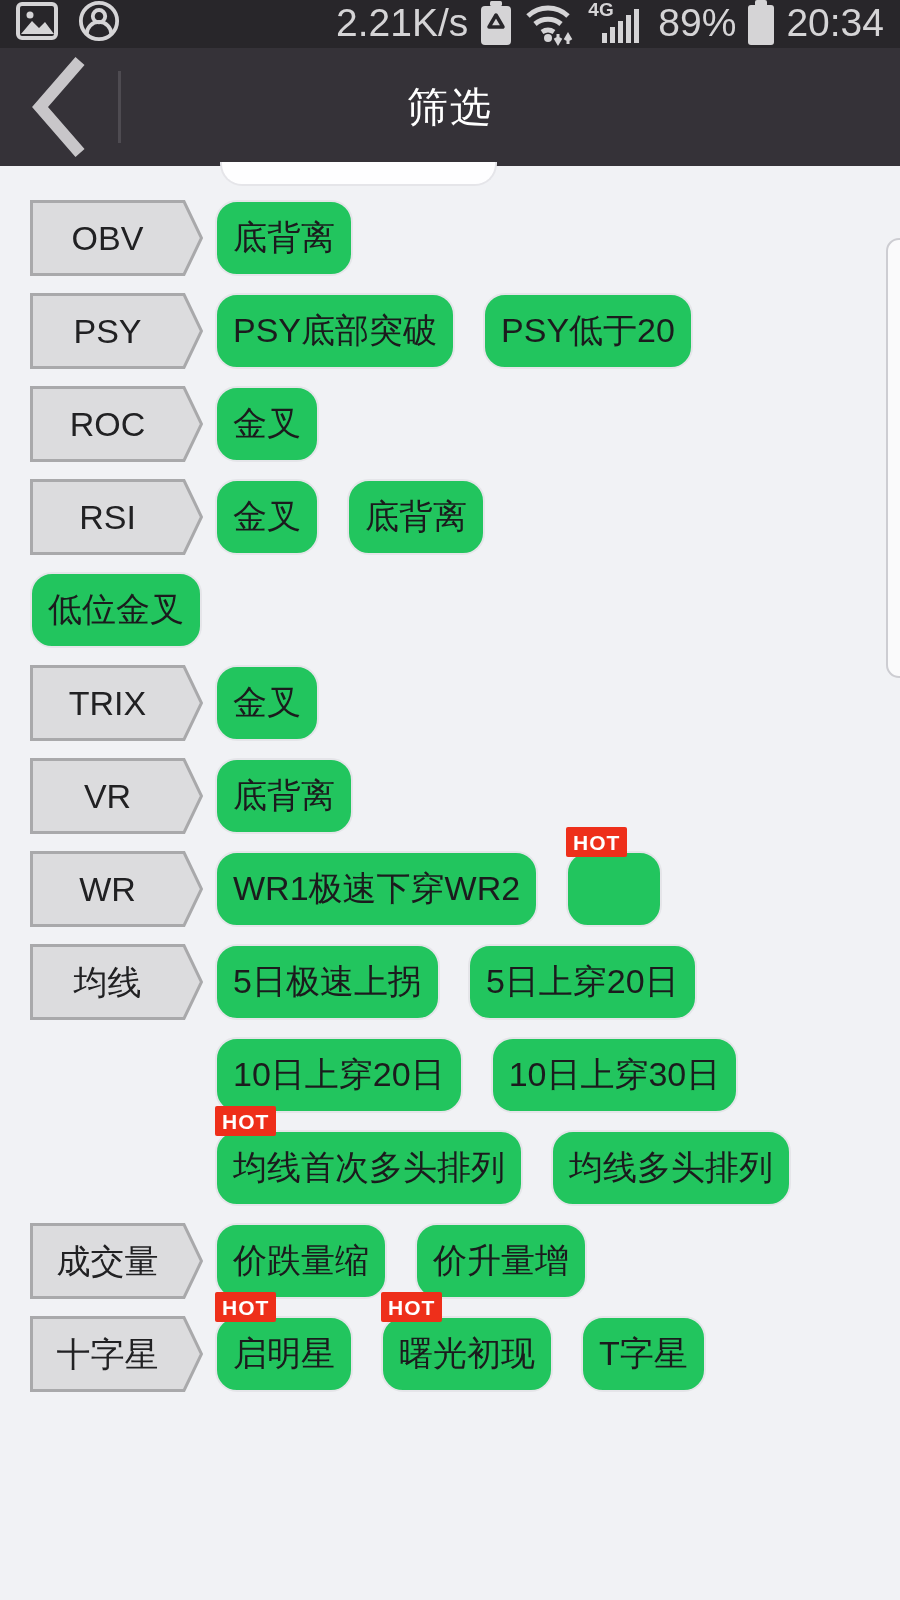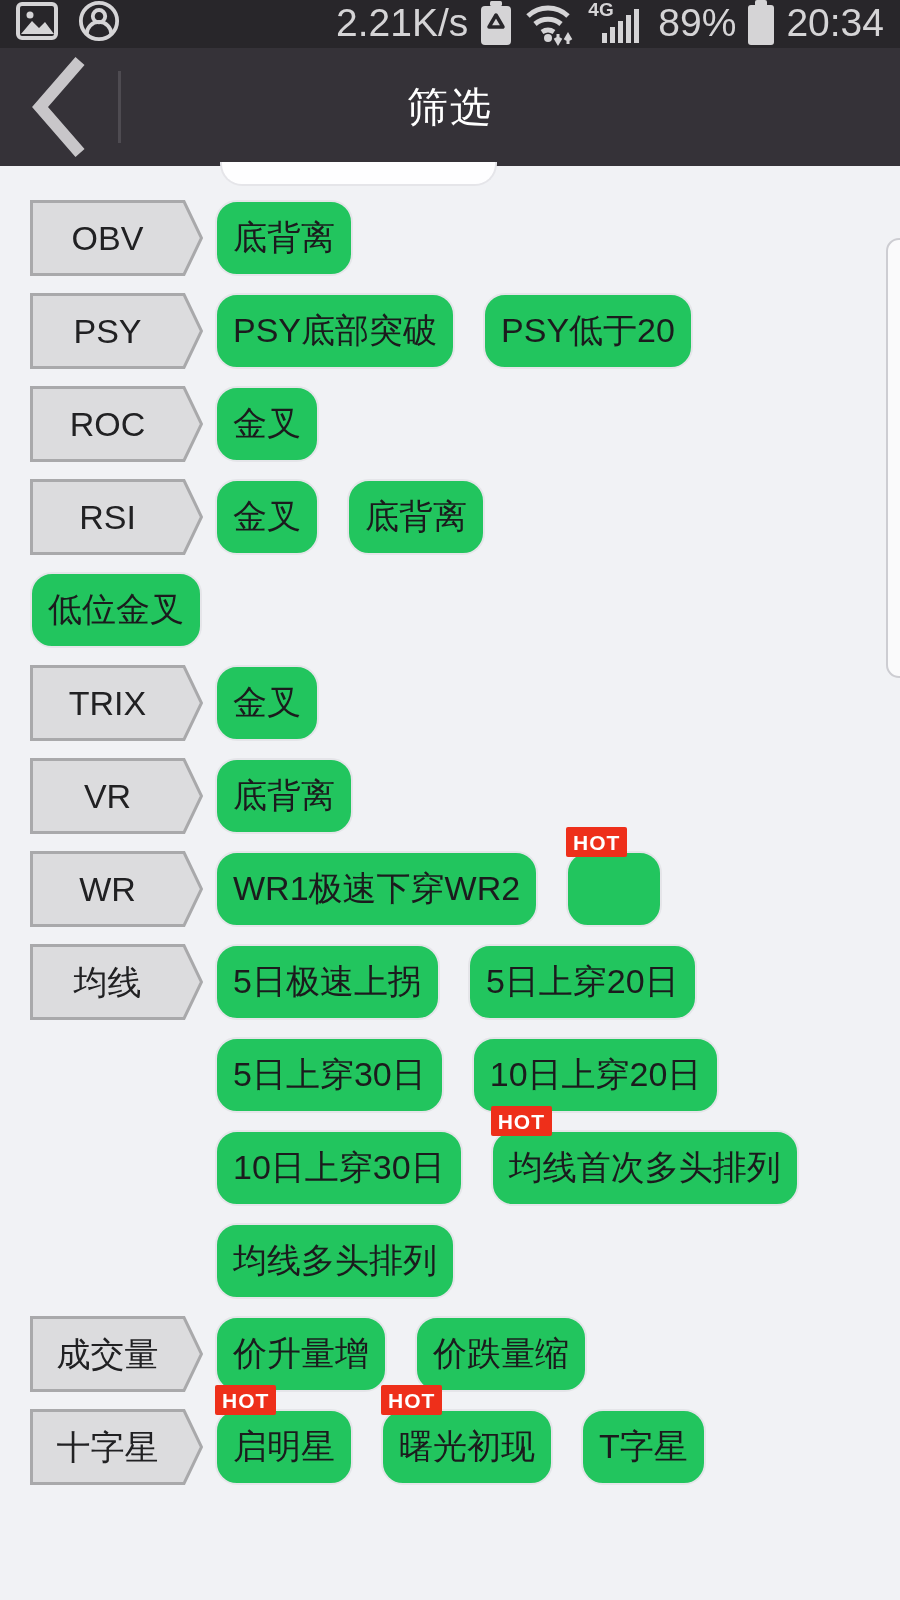--- a/index.html
+++ b/index.html
@@ -263,23 +263,20 @@
       <span class="tag-label">均线</span>
     </div>
     <div class="chips">
             <div class="chip">
               <span>5日极速上拐</span>
             </div>
             <div class="chip">
               <span>5日上穿20日</span>
             </div>
             <div class="chip">
-              <span>5日上穿30日</span>
-            </div>
-            <div class="chip">
               <span>10日上穿20日</span>
             </div>
             <div class="chip">
               <span>10日上穿30日</span>
             </div>
             <div class="chip">
               <span class="hot-badge">HOT</span>
               <span>均线首次多头排列</span>
             </div>
             <div class="chip">
@@ -290,24 +287,24 @@
 
   <section class="filter-row">
     <div class="category-tag">
       <svg class="tag-shape" viewBox="0 0 173 76" preserveAspectRatio="none">
         <path d="M1.5 1.5 H154 L171.5 38 L154 74.5 H1.5 Z" fill="#dcdcde" stroke="#a9a9ab" stroke-width="3"></path>
       </svg>
       <span class="tag-label">成交量</span>
     </div>
     <div class="chips">
             <div class="chip">
+              <span>价跌量缩</span>
+            </div>
+            <div class="chip">
               <span>价升量增</span>
-            </div>
-            <div class="chip">
-              <span>价跌量缩</span>
             </div>
           </div>
   </section>
 
   <section class="filter-row">
     <div class="category-tag">
       <svg class="tag-shape" viewBox="0 0 173 76" preserveAspectRatio="none">
         <path d="M1.5 1.5 H154 L171.5 38 L154 74.5 H1.5 Z" fill="#dcdcde" stroke="#a9a9ab" stroke-width="3"></path>
       </svg>
       <span class="tag-label">十字星</span>

